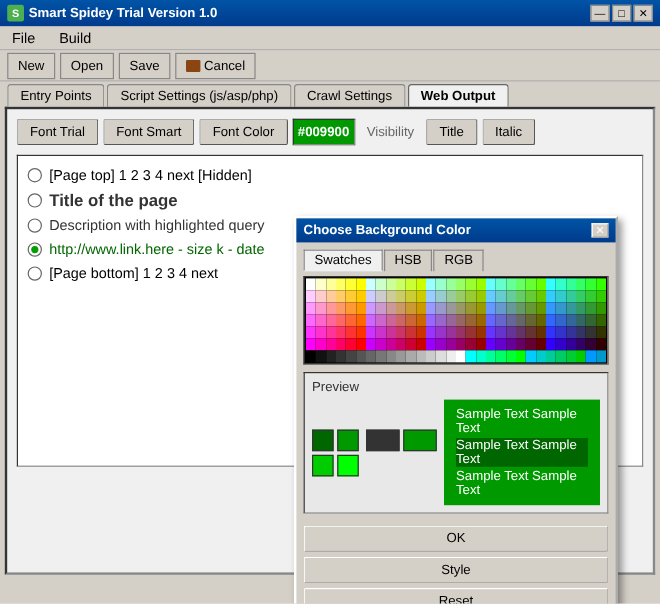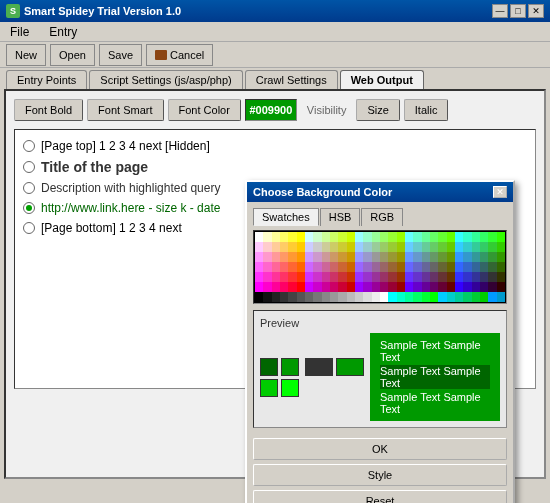--- a/index.html
+++ b/index.html
@@ -325,21 +325,21 @@
   </div>
   <div class="title-buttons">
     <div class="title-btn">—</div>
     <div class="title-btn">□</div>
     <div class="title-btn close">✕</div>
   </div>
 </div>
 
 <div class="menu-bar">
   <div class="menu-item">File</div>
-  <div class="menu-item">Entry</div>
+  <div class="menu-item">Build</div>
 </div>
 
 <div class="toolbar">
   <button class="toolbar-btn">New</button>
   <button class="toolbar-btn">Open</button>
   <button class="toolbar-btn">Save</button>
   <button class="toolbar-btn">
     <span class="build-icon"></span>
     <span>Cancel</span>
   </button>
@@ -348,26 +348,26 @@
 <div class="tabs-row">
   <div class="tab">Entry Points</div>
   <div class="tab">Script Settings (js/asp/php)</div>
   <div class="tab">Crawl Settings</div>
   <div class="tab active">Web Output</div>
 </div>
 
 <div class="main-content">
 
   <div class="inner-toolbar">
-    <button class="inner-btn">Font Bold</button>
+    <button class="inner-btn">Font Trial</button>
     <button class="inner-btn">Font Smart</button>
     <button class="inner-btn">Font Color</button>
     <div class="color-box">#009900</div>
     <span class="visibility-label">Visibility</span>
-    <button class="inner-btn">Size</button>
+    <button class="inner-btn">Title</button>
     <button class="inner-btn">Italic</button>
   </div>
 
   <div class="preview-area">
 
     <div class="preview-row">
       <div class="radio-btn"></div>
       <span>[Page top] 1 2 3 4 next [Hidden]</span>
     </div>
 

